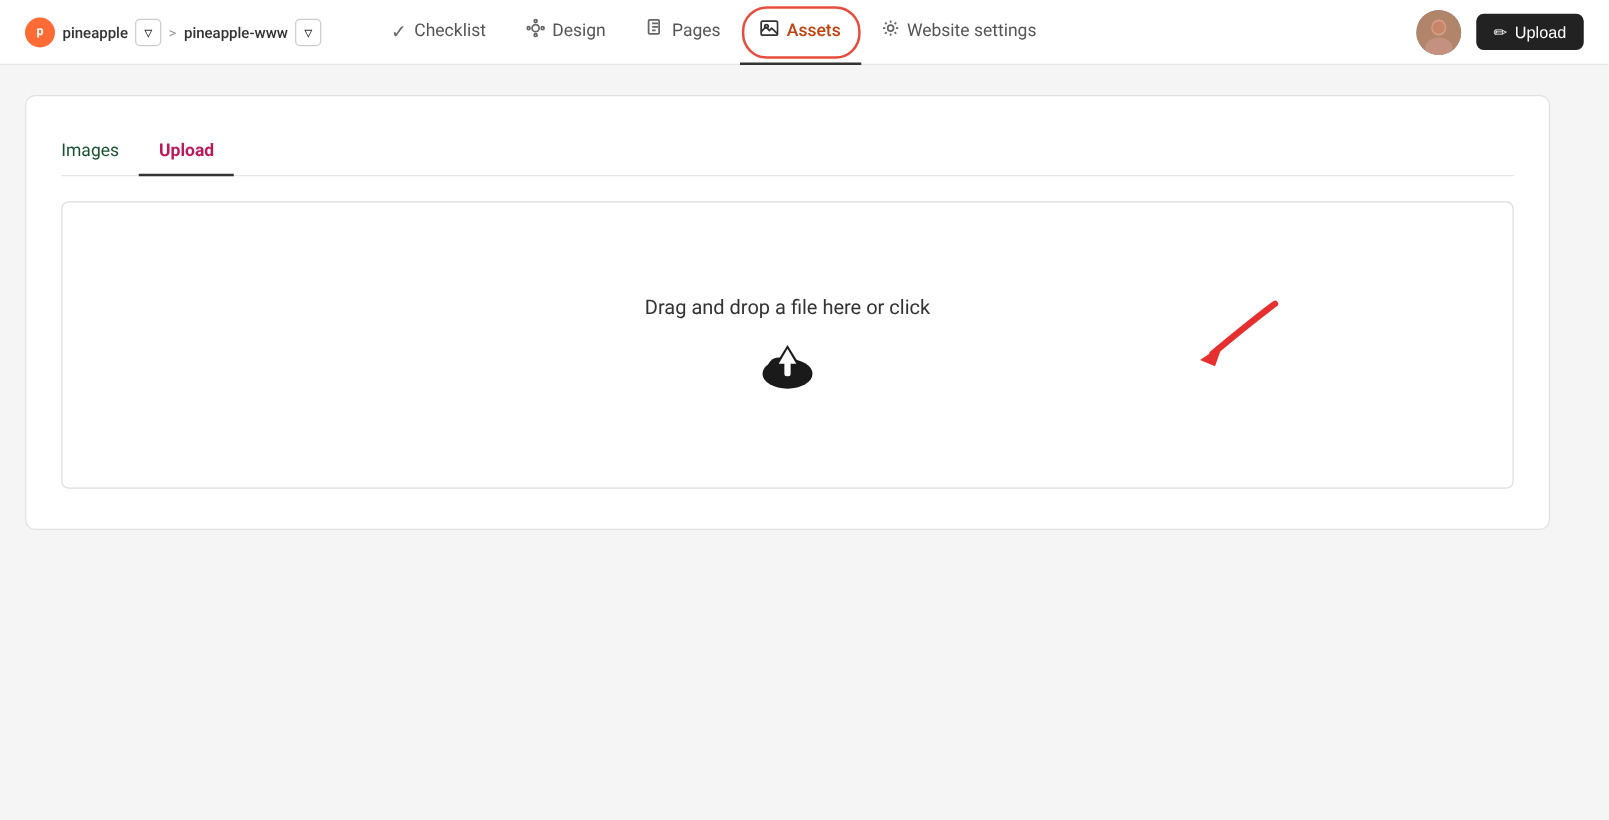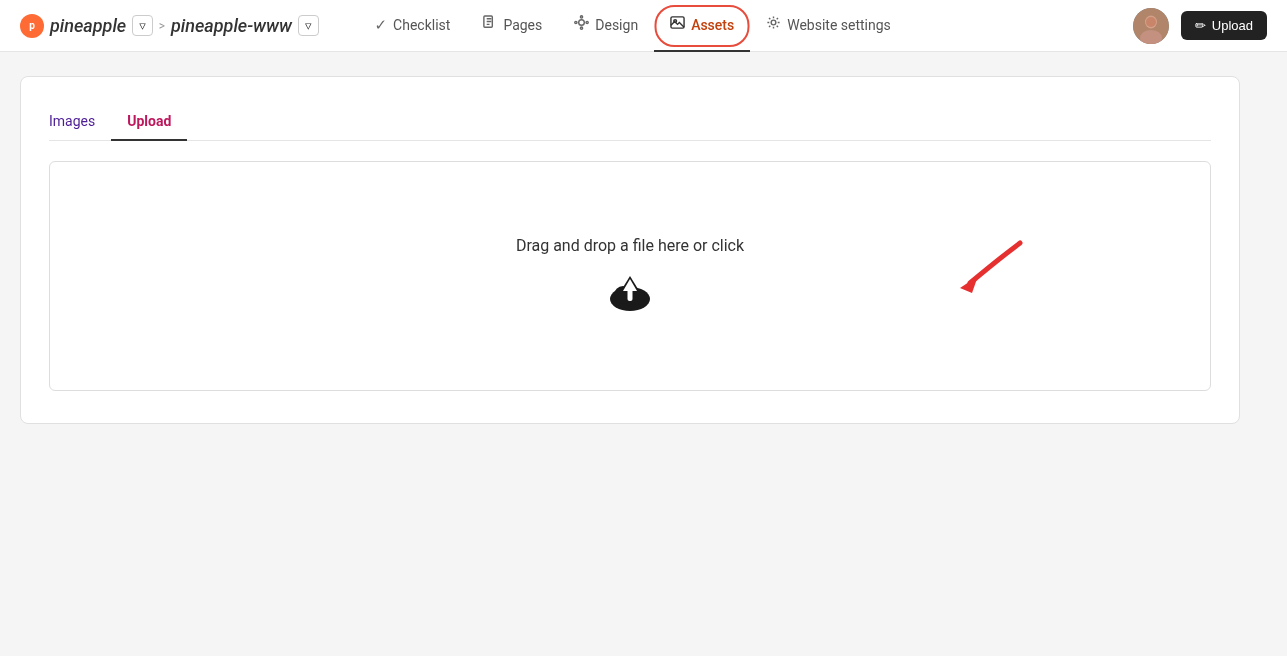--- a/index.html
+++ b/index.html
@@ -38,22 +38,21 @@
       display: flex;
       align-items: center;
       justify-content: center;
       color: white;
       font-size: 10px;
       font-weight: bold;
     }
 
     .breadcrumb-app {
       font-weight: 500;
-      font-size: 18px;
-      font-style: italic;
+      font-size: 12px;
     }
 
     .breadcrumb-chevron {
       color: #999;
       font-size: 12px;
     }
 
     .breadcrumb-selector {
       display: inline-flex;
       align-items: center;
@@ -192,21 +191,21 @@
     .inner-tabs {
       display: flex;
       gap: 0;
       border-bottom: 1px solid #e5e5e5;
       margin-bottom: 20px;
     }
 
     .inner-tab {
       padding: 8px 16px 10px;
       font-size: 14px;
-      color: #4c1d95;
+      color: #14532d;
       cursor: pointer;
       border-bottom: 2px solid transparent;
       margin-bottom: -1px;
     }
 
     .inner-tab.active {
       color: #be185d;
       font-weight: 700;
       border-bottom: 2px solid #333;
     }
@@ -276,43 +275,43 @@
     <span class="breadcrumb-selector">
       <span>▿</span>
     </span>
   </div>
 
   <nav class="nav-tabs">
 
     <div class="nav-tab">
       <span class="tab-icon">✓</span>
       <span>Checklist</span>
-    </div>
-
-    <div class="nav-tab">
-      <span class="tab-icon">
-        <svg width="15" height="15" viewBox="0 0 16 16" fill="none" stroke="currentColor" stroke-width="1.5">
-          <rect x="2" y="1" width="9" height="12" rx="1"></rect>
-          <path d="M5 4h5M5 7h5M5 10h3"></path>
-        </svg>
-      </span>
-      <span>Pages</span>
     </div>
 
     <div class="nav-tab">
       <span class="tab-icon">
         <svg width="15" height="15" viewBox="0 0 16 16" fill="none" stroke="currentColor" stroke-width="1.5">
           <circle cx="8" cy="8" r="3"></circle>
           <circle cx="8" cy="2" r="1.2"></circle>
           <circle cx="8" cy="14" r="1.2"></circle>
           <circle cx="2" cy="8" r="1.2"></circle>
           <circle cx="14" cy="8" r="1.2"></circle>
         </svg>
       </span>
       <span>Design</span>
+    </div>
+
+    <div class="nav-tab">
+      <span class="tab-icon">
+        <svg width="15" height="15" viewBox="0 0 16 16" fill="none" stroke="currentColor" stroke-width="1.5">
+          <rect x="2" y="1" width="9" height="12" rx="1"></rect>
+          <path d="M5 4h5M5 7h5M5 10h3"></path>
+        </svg>
+      </span>
+      <span>Pages</span>
     </div>
 
     <div class="assets-tab-wrapper">
       <div class="nav-tab active">
         <span class="tab-icon">
           <svg width="15" height="15" viewBox="0 0 16 16" fill="none" stroke="currentColor" stroke-width="1.5">
             <rect x="1" y="2" width="14" height="12" rx="1.5"></rect>
             <circle cx="5.5" cy="6.5" r="1.5"></circle>
             <path d="M1 11l4-4 3 3 2-2 5 5"></path>
           </svg>

